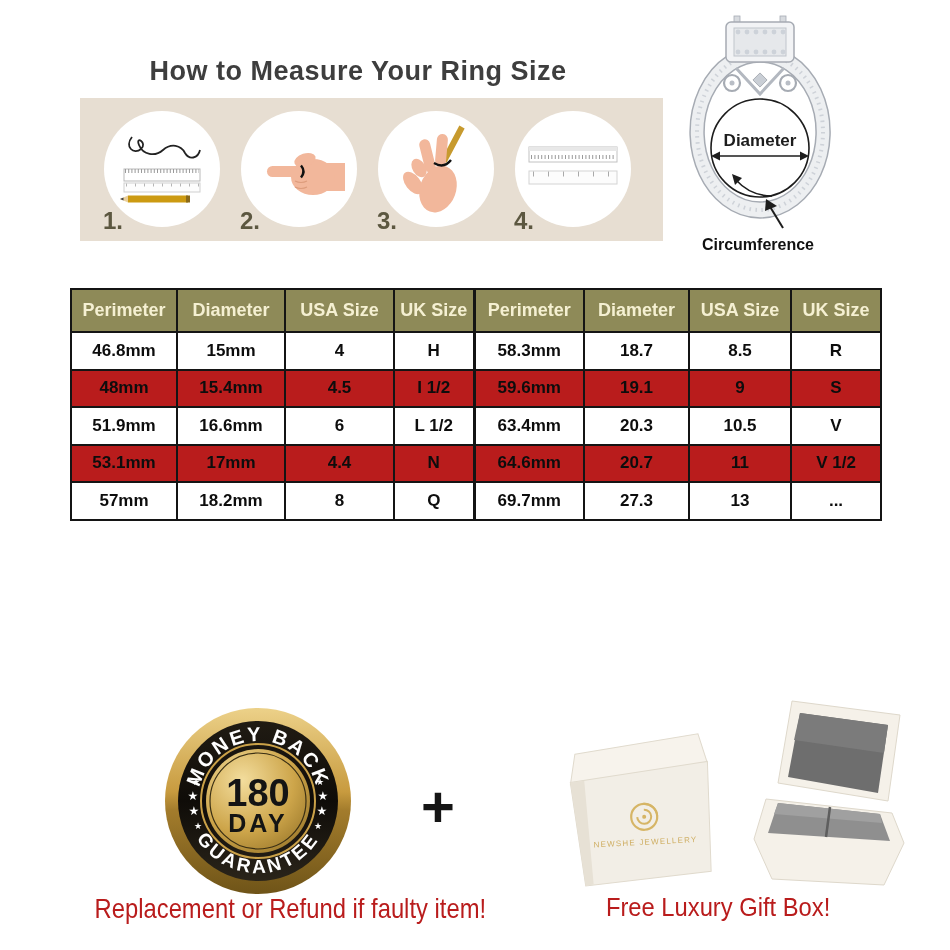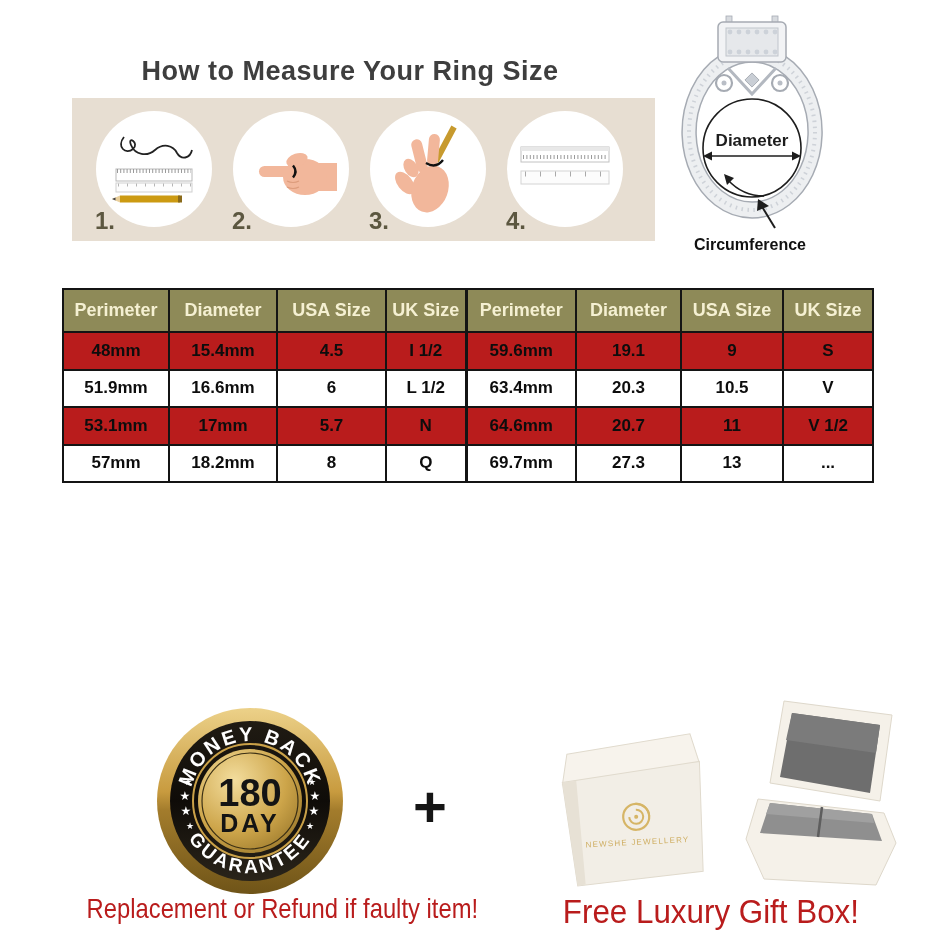--- a/index.html
+++ b/index.html
@@ -1,17 +1,17 @@
 <!DOCTYPE html>
 <html><head>
 <meta charset="utf-8">
 <style>
   html,body{margin:0;padding:0;background:#fff;}
   #page{position:relative;width:910px;height:950px;background:#ffffff;overflow:hidden;
-        font-family:"Liberation Sans", sans-serif;}
+        font-family:"Liberation Sans", sans-serif;margin-left:8px;}
 
   
   .title{position:absolute;left:40px;top:56px;width:620px;text-align:center;
          font-size:27px;font-weight:bold;color:#3e3e3e;letter-spacing:.5px;}
 
   
   .banner{position:absolute;left:72px;top:98px;width:583px;height:143px;background:#e7ded2;}
   .step-circle{position:absolute;top:13px;width:116px;height:116px;border-radius:50%;
                background:#fff;display:flex;align-items:center;justify-content:center;}
   .step-circle svg{width:100px;height:100px;}
@@ -40,21 +40,21 @@
   .plus{position:absolute;left:402px;top:778px;width:56px;text-align:center;
         font-size:58px;font-weight:bold;color:#151515;line-height:1;}
   
   .boxes{position:absolute;left:552px;top:693px;width:395px;height:200px;}
 
   
   .caption{position:absolute;top:893px;color:#b91c1c;white-space:nowrap;}
   .caption .inner{display:inline-block;}
   .cap-left{left:52px;width:420px;text-align:center;font-size:28px;}
   .cap-left .inner{transform:scaleX(.85);transform-origin:center;}
-  .cap-right{left:538px;width:345px;text-align:center;font-size:33px;}
+  .cap-right{left:538px;width:345px;text-align:center;font-size:25px;}
   .cap-right .inner{transform:scaleX(.95);transform-origin:center;}
 </style>
 </head>
 <body>
 
 <div id="page">
 
   <div class="title">How to Measure Your Ring Size</div>
 
   <div class="banner">
@@ -181,20 +181,30 @@
           <th>Diameter</th>
           <th>USA Size</th>
           <th>UK Size</th>
           <th>Perimeter</th>
           <th>Diameter</th>
           <th>USA Size</th>
           <th>UK Size</th>
         </tr>
     </thead>
     <tbody>
+        <tr>
+          <td>46.8mm</td>
+          <td>15mm</td>
+          <td>4</td>
+          <td>H</td>
+          <td>58.3mm</td>
+          <td>18.7</td>
+          <td>8.5</td>
+          <td>R</td>
+        </tr>
         <tr class="alt">
           <td>48mm</td>
           <td>15.4mm</td>
           <td>4.5</td>
           <td>I 1/2</td>
           <td>59.6mm</td>
           <td>19.1</td>
           <td>9</td>
           <td>S</td>
         </tr>
@@ -204,21 +214,21 @@
           <td>6</td>
           <td>L 1/2</td>
           <td>63.4mm</td>
           <td>20.3</td>
           <td>10.5</td>
           <td>V</td>
         </tr>
         <tr class="alt">
           <td>53.1mm</td>
           <td>17mm</td>
-          <td>5.7</td>
+          <td>4.4</td>
           <td>N</td>
           <td>64.6mm</td>
           <td>20.7</td>
           <td>11</td>
           <td>V 1/2</td>
         </tr>
         <tr>
           <td>57mm</td>
           <td>18.2mm</td>
           <td>8</td>

